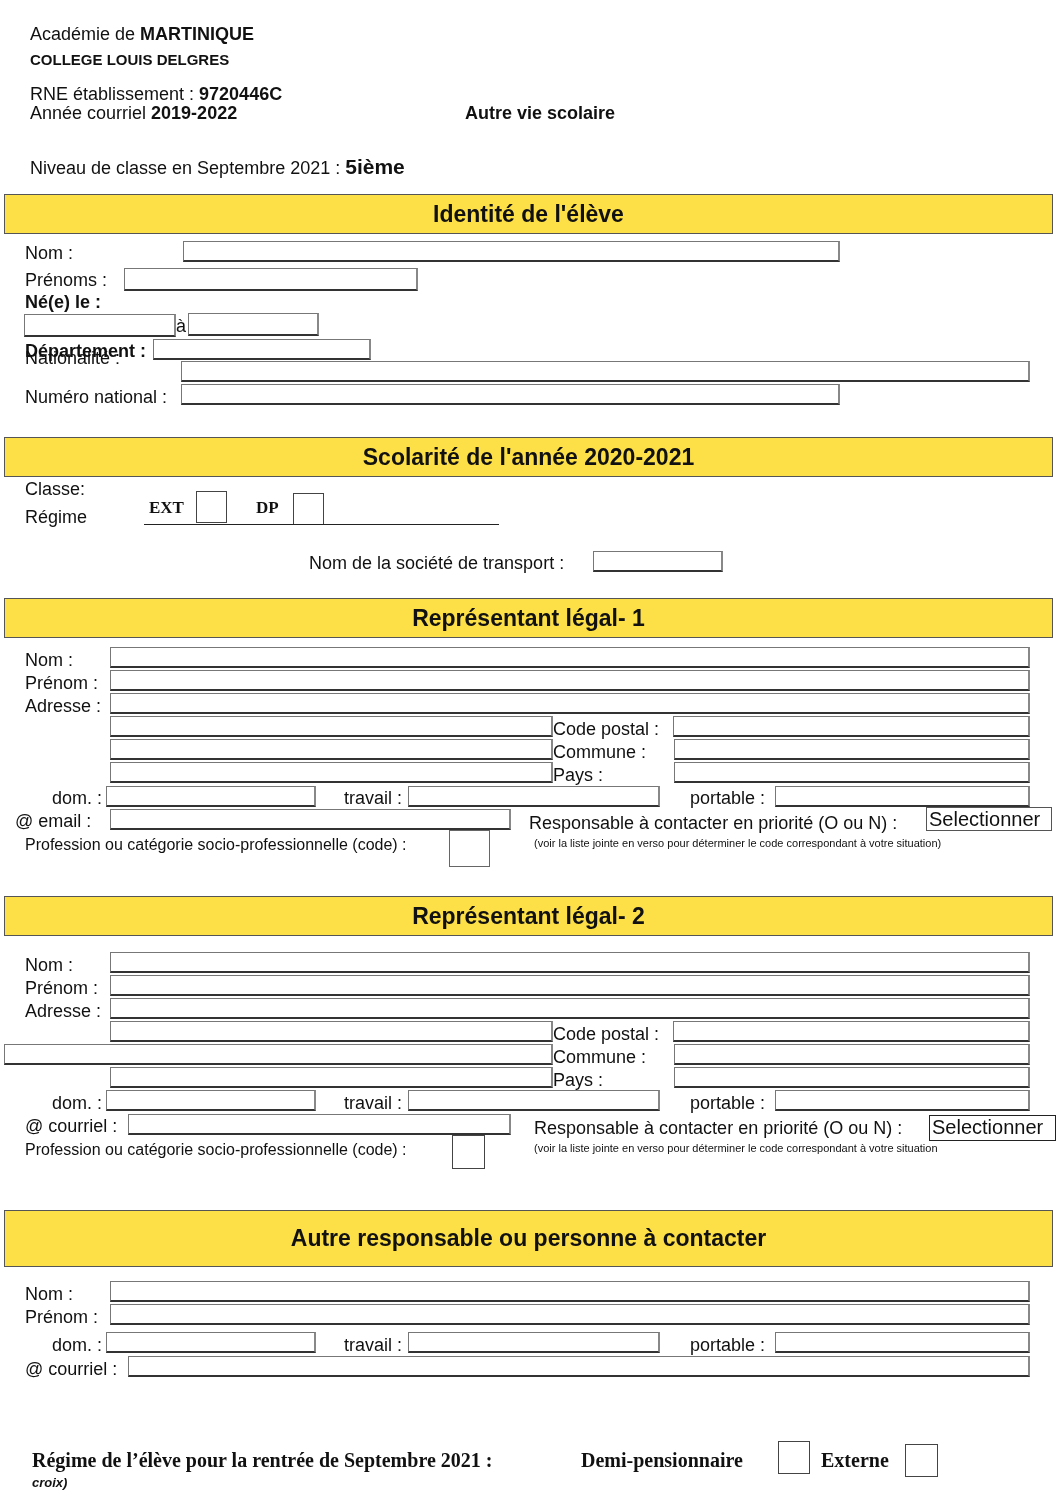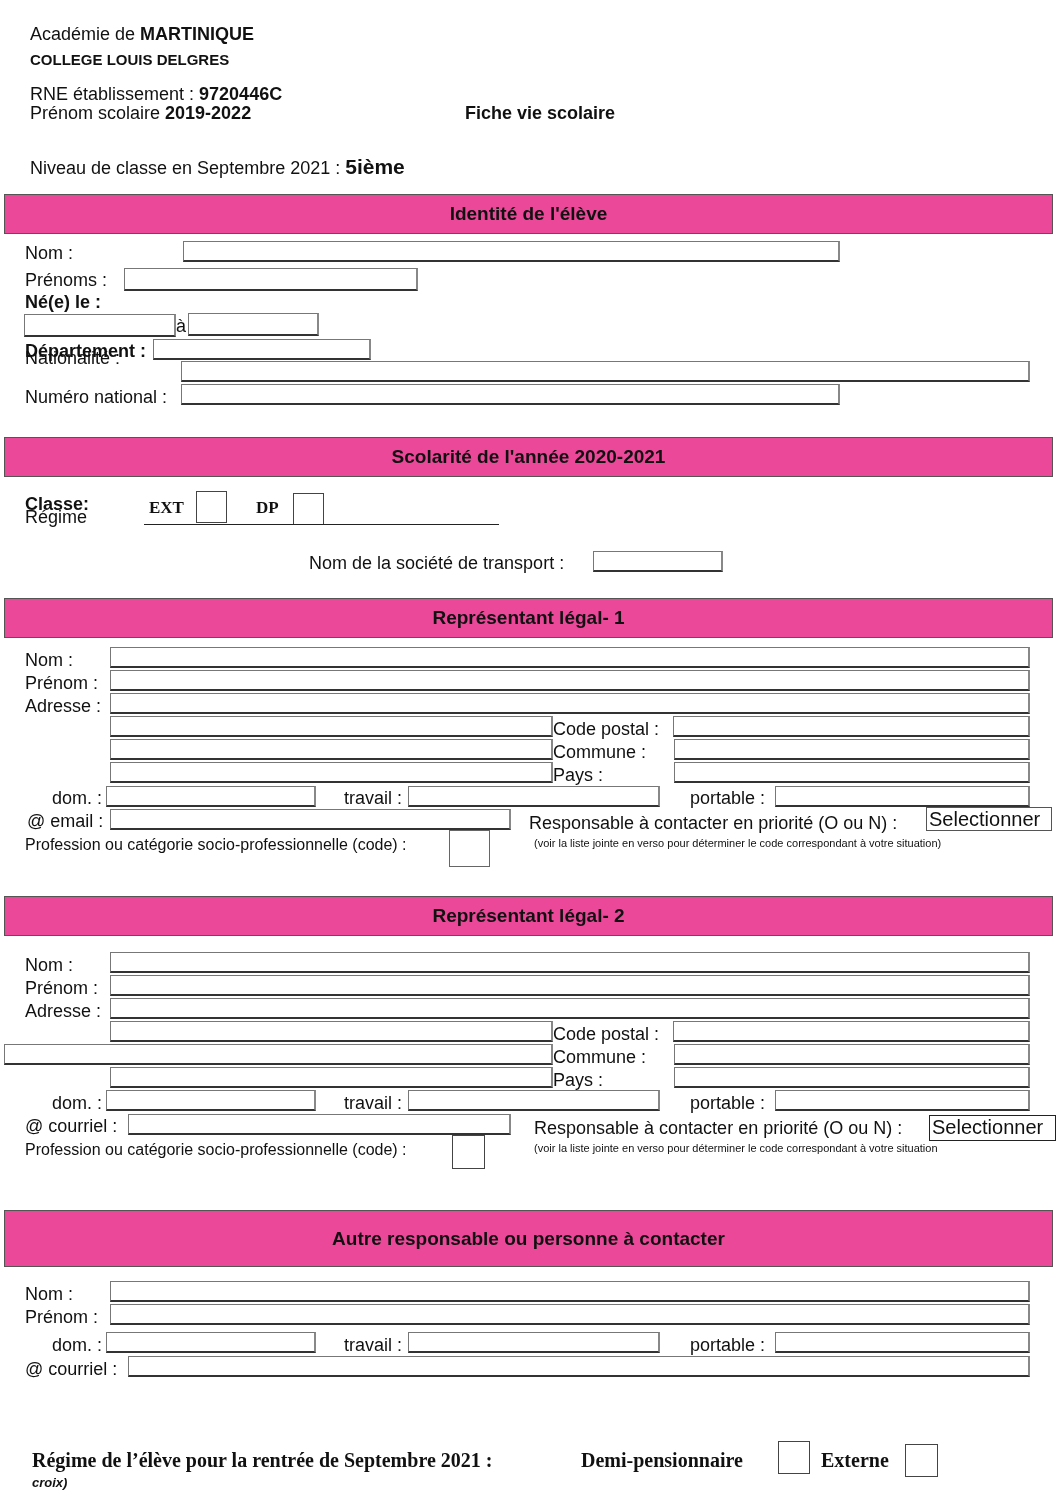--- a/index.html
+++ b/index.html
@@ -1,54 +1,54 @@
 <!DOCTYPE html>
 <html><head>
 <meta charset="utf-8">
 <style>
   html,body{margin:0;padding:0;background:#fff;}
   body{width:1058px;height:1497px;position:relative;overflow:hidden;font-family:"Liberation Sans",sans-serif;color:#111;}
   .abs{position:absolute;}
   .t{position:absolute;font-size:18px;line-height:20px;white-space:nowrap;}
   .b{font-weight:bold;}
-  .hdr{position:absolute;left:4px;width:1049px;background:#ec4899;border:1.5px solid #555;box-sizing:border-box;display:flex;align-items:center;justify-content:center;font-weight:bold;font-size:19px;}
+  .hdr{position:absolute;left:4px;width:1049px;background:#fde047;border:1.5px solid #555;box-sizing:border-box;display:flex;align-items:center;justify-content:center;font-weight:bold;font-size:23px;}
   .fld{position:absolute;box-sizing:border-box;background:#fff;border:1px solid #777;border-bottom:2px solid #333;border-right:2px solid #888;height:21px;}
   .box{position:absolute;box-sizing:border-box;background:#fff;border:1.5px solid #444;}
   .sel{position:absolute;box-sizing:border-box;background:#fff;border:1px solid #555;font-size:20px;line-height:22px;padding:0 2px;white-space:nowrap;}
   .small{position:absolute;font-size:11px;white-space:nowrap;}
   .serif{font-family:"Liberation Serif",serif;}
 </style>
 </head>
 <body>
 
 <div class="t" style="left:30px;top:24px;"><span>Académie de </span><span class="b">MARTINIQUE</span></div>
 <div class="t b" style="left:30px;top:50px;font-size:15px;">COLLEGE LOUIS DELGRES</div>
 <div class="t" style="left:30px;top:84px;"><span>RNE établissement : </span><span class="b">9720446C</span></div>
-<div class="t" style="left:30px;top:103px;"><span>Prénom scolaire </span><span class="b">2019-2022</span></div>
-<div class="t b" style="left:465px;top:103px;">Fiche vie scolaire</div>
+<div class="t" style="left:30px;top:103px;"><span>Année courriel </span><span class="b">2019-2022</span></div>
+<div class="t b" style="left:465px;top:103px;">Autre vie scolaire</div>
 <div class="t" style="left:30px;top:157px;"><span>Niveau de classe en Septembre 2021 : </span><span class="b" style="font-size:21px;">5ième</span></div>
 
 <div class="hdr" style="top:194px;height:40px;">Identité de l'élève</div>
 <div class="t" style="left:25px;top:243px;">Nom :</div>
 <div class="fld" style="left:183px;top:241px;width:657px;"></div>
 <div class="t" style="left:25px;top:270px;">Prénoms :</div>
 <div class="fld" style="left:124px;top:268px;width:294px;height:23px;"></div>
 <div class="t" style="left:25px;top:292px;font-weight:bold;">Né(e) le :</div>
 <div class="fld" style="left:24px;top:314px;width:152px;height:23px;"></div>
 <div class="t" style="left:176px;top:316px;">à</div>
 <div class="fld" style="left:188px;top:313px;width:131px;height:23px;"></div>
 <div class="t" style="left:25px;top:341px;font-weight:bold;">Département :</div>
 <div class="fld" style="left:153px;top:339px;width:218px;"></div>
 <div class="t" style="left:25px;top:348px;">Nationalité :</div>
 <div class="fld" style="left:181px;top:361px;width:849px;"></div>
 <div class="t" style="left:25px;top:387px;">Numéro national :</div>
 <div class="fld" style="left:181px;top:384px;width:659px;"></div>
 
 <div class="hdr" style="top:437px;height:40px;">Scolarité de l'année 2020-2021</div>
-<div class="t" style="left:25px;top:494px;font-weight:bold;">Classe:</div>
+<div class="t" style="left:25px;top:479px;">Classe:</div>
 <div class="t" style="left:25px;top:507px;">Régime</div>
 <div class="t b serif" style="left:149px;top:498px;font-size:17px;">EXT</div>
 <div class="box" style="left:196px;top:491px;width:31px;height:32px;"></div>
 <div class="t b serif" style="left:256px;top:498px;font-size:17px;">DP</div>
 <div class="box" style="left:293px;top:493px;width:31px;height:32px;"></div>
 <div class="abs" style="left:144px;top:524px;width:355px;height:1px;background:#222;"></div>
 <div class="t" style="left:309px;top:553px;">Nom de la société de transport :</div>
 <div class="fld" style="left:593px;top:551px;width:130px;"></div>
 
 <div class="hdr" style="top:598px;height:40px;">Représentant légal- 1</div>
@@ -66,21 +66,21 @@
 <div class="fld" style="left:674px;top:739px;width:356px;"></div>
 <div class="fld" style="left:110px;top:762px;width:443px;"></div>
 <div class="t" style="left:553px;top:765px;">Pays :</div>
 <div class="fld" style="left:674px;top:762px;width:356px;"></div>
 <div class="t" style="left:52px;top:788px;">dom. :</div>
 <div class="fld" style="left:106px;top:786px;width:210px;"></div>
 <div class="t" style="left:344px;top:788px;">travail :</div>
 <div class="fld" style="left:408px;top:786px;width:252px;"></div>
 <div class="t" style="left:690px;top:788px;">portable :</div>
 <div class="fld" style="left:775px;top:786px;width:255px;"></div>
-<div class="t" style="left:27px;top:811px;">@ email :</div>
+<div class="t" style="left:15px;top:811px;">@ email :</div>
 <div class="fld" style="left:110px;top:809px;width:401px;"></div>
 <div class="t" style="left:529px;top:813px;">Responsable à contacter en priorité (O ou N) :</div>
 <div class="sel" style="left:926px;top:807px;width:126px;height:24px;">Selectionner</div>
 <div class="t" style="left:25px;top:835px;font-size:16px;">Profession ou catégorie socio-professionnelle (code) :</div>
 <div class="box" style="left:449px;top:830px;width:41px;height:37px;border-color:#666;"></div>
 <div class="small" style="left:534px;top:837px;">(voir la liste jointe en verso pour déterminer le code correspondant à votre situation)</div>
 
 <div class="hdr" style="top:896px;height:40px;">Représentant légal- 2</div>
 <div class="t" style="left:25px;top:955px;">Nom :</div>
 <div class="fld" style="left:110px;top:952px;width:920px;"></div>

